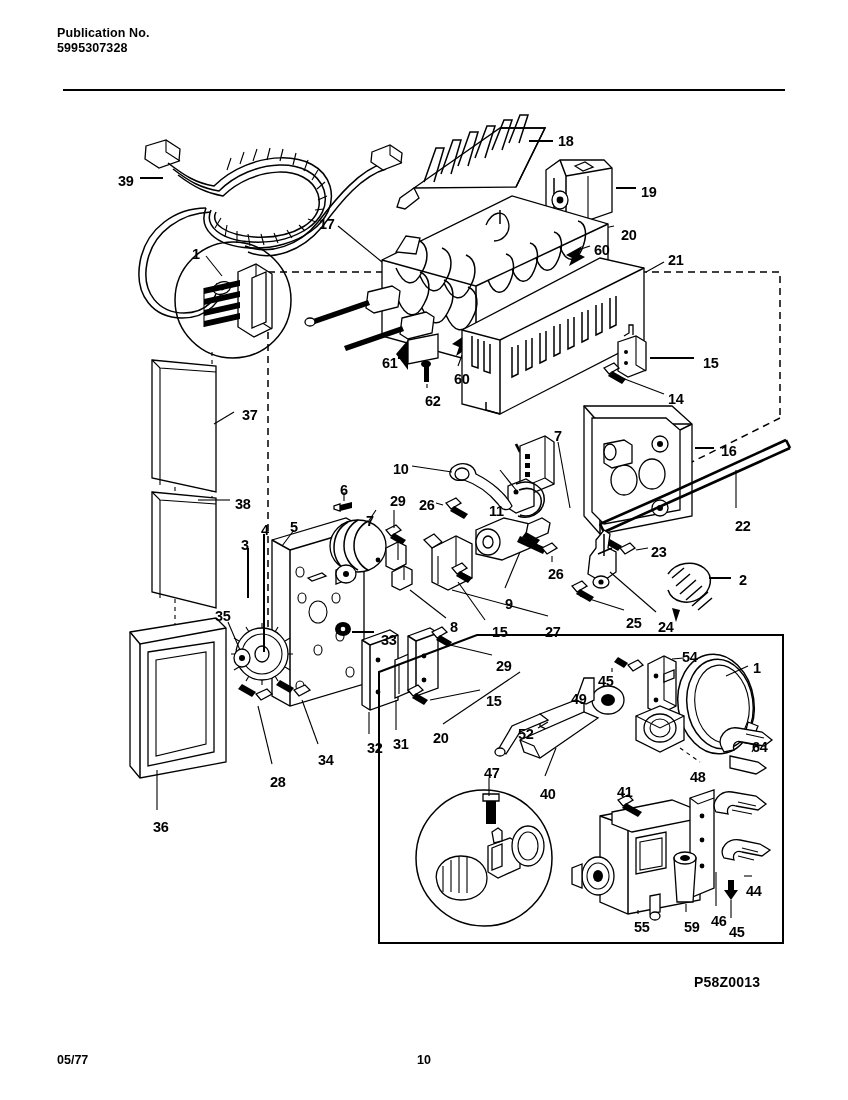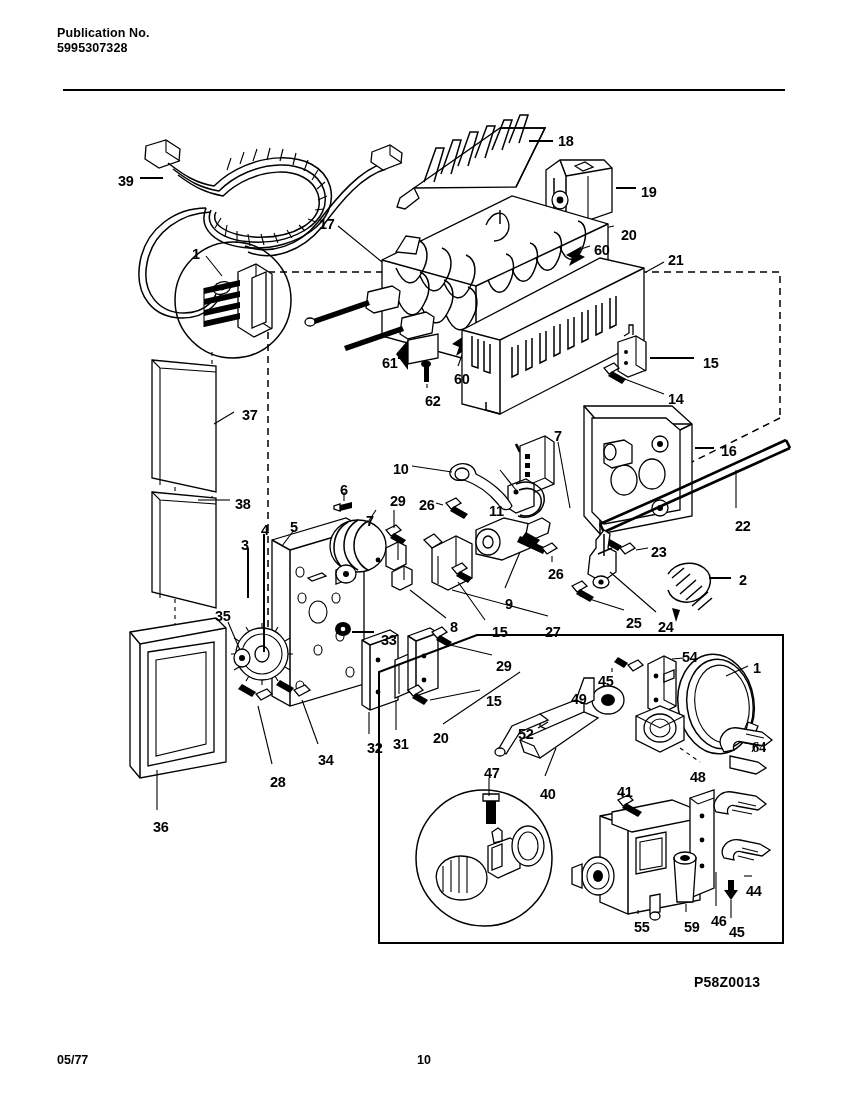--- a/index.html
+++ b/index.html
@@ -734,21 +734,21 @@
       <div class="abs callout" style="left: 367px; top: 741px;">32</div>
       <div class="abs callout" style="left: 393px; top: 737px;">31</div>
       <div class="abs callout" style="left: 433px; top: 731px;">20</div>
       <div class="abs callout" style="left: 153px; top: 820px;">36</div>
       <div class="abs callout" style="left: 682px; top: 650px;">54</div>
       <div class="abs callout" style="left: 598px; top: 674px;">45</div>
       <div class="abs callout" style="left: 753px; top: 661px;">1</div>
       <div class="abs callout" style="left: 571px; top: 692px;">49</div>
       <div class="abs callout" style="left: 518px; top: 727px;">52</div>
       <div class="abs callout" style="left: 690px; top: 770px;">48</div>
-      <div class="abs callout" style="left: 752px; top: 740px; font-family: Liberation Serif, serif;">64</div>
+      <div class="abs callout" style="left: 752px; top: 740px;">64</div>
       <div class="abs callout" style="left: 540px; top: 787px;">40</div>
       <div class="abs callout" style="left: 617px; top: 785px;">41</div>
       <div class="abs callout" style="left: 484px; top: 766px;">47</div>
       <div class="abs callout" style="left: 746px; top: 884px;">44</div>
       <div class="abs callout" style="left: 634px; top: 920px;">55</div>
       <div class="abs callout" style="left: 684px; top: 920px;">59</div>
       <div class="abs callout" style="left: 711px; top: 914px;">46</div>
       <div class="abs callout" style="left: 729px; top: 925px;">45</div>
     </div>
 

